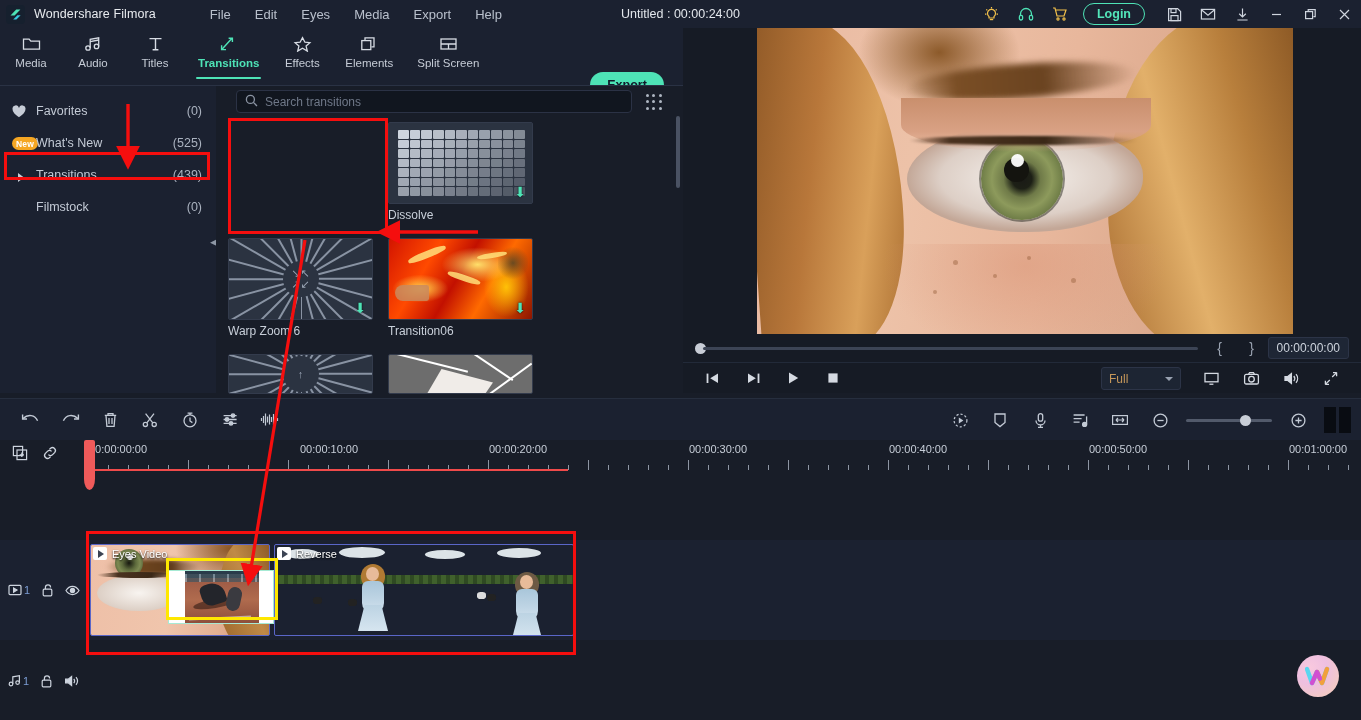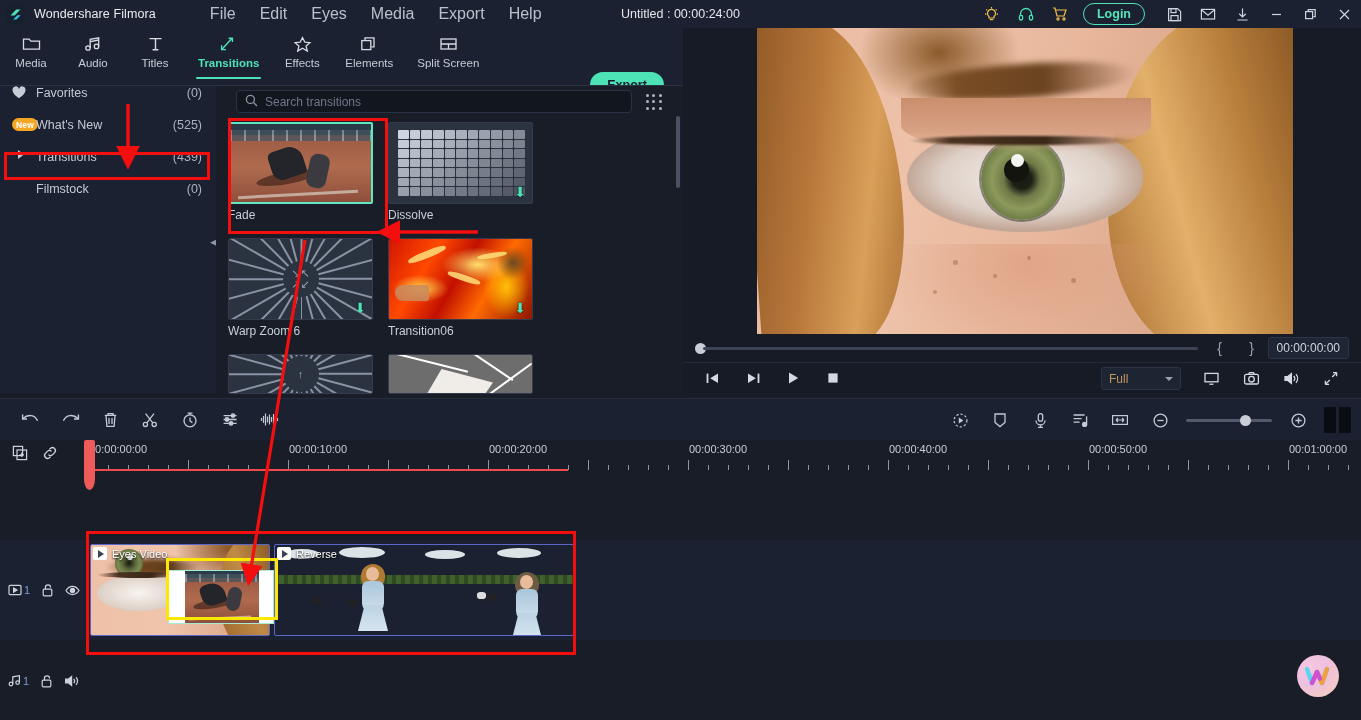--- a/index.html
+++ b/index.html
@@ -22,21 +22,21 @@
     width: 19px; height: 19px; margin-left: 6px;
     background: #16202e; border-radius: 4px;
     display: flex; align-items: center; justify-content: center;
   }
   .app-logo svg { display:block; }
   .app-title {
     margin-left: 9px; font-size: 12.5px; color: #e8ebef; letter-spacing: .1px;
   }
   .menus { display: flex; margin-left: 42px; gap: 0; }
   .menu-item {
-    font-size: 16px; color: #b9c0cc; padding: 3px 12px; cursor: default;
+    font-size: 13px; color: #b9c0cc; padding: 3px 12px; cursor: default;
   }
   .doc-title {
     position: absolute; left: 0; right: 0; text-align: center;
     font-size: 12.5px; color: #e3e7ec; pointer-events: none;
   }
   .tb-right {
     position: absolute; right: 0; top: 0; height: 28px;
     display: flex; align-items: center; gap: 0;
   }
   .tb-ico {
@@ -76,21 +76,21 @@
     background: #4ee3b6; color: #0e1b2a; font-size: 12.5px; font-weight: bold;
     display: flex; align-items: center; justify-content: center; cursor: pointer;
   }
 
   
   .sidebar {
     position: absolute; top: 85px; left: 0; width: 216px; height: 308px;
     background: #1b2130; border-top: 1px solid #2a3244;
   }
   .sb-item {
-    height: 32px; display: flex; align-items: flex-start; padding: 0 14px 0 12px;
+    height: 32px; display: flex; align-items: flex-end; padding: 0 14px 0 12px;
     font-size: 12.5px; color: #c3cad5; cursor: pointer; position: relative;
   }
   .sb-item.selected { background: #333c4f; color: #fff; }
   .sb-ic { width: 24px; display: flex; align-items: center; color: #c6ccd6; flex: none; }
   .sb-label { flex: 1; }
   .sb-count { color: #aab2bf; font-size: 12.5px; }
   .badge {
     display: inline-flex; align-items: center; justify-content: center;
     height: 13px; padding: 0 4px; border-radius: 7px;
     font-size: 8.5px; font-weight: bold; color: #fff; letter-spacing: .2px;
@@ -720,32 +720,20 @@
         <i></i>
         <i></i>
         <i></i>
         <i></i>
         <i></i>
         <i></i>
     </div>
 
     <div class="tgrid">
 
-      <div class="tcell sel" style="left:12px; top:3px;">
-        <div class="tthumb">
-          <div class="art-fade">
-            <div class="rail"></div>
-              <div class="sh"></div>
-            <div class="sk1"></div>
-              <div class="sk2"></div>
-              <div class="grnd"></div>
-          </div>
-        </div>
-        <div class="tname">Fade</div>
-      </div>
 
       <div class="tcell" style="left:172px; top:3px;">
         <div class="tthumb">
           <div class="art-dissolve">
             <div class="dots" id="dots-a">
                 <i style="opacity: 1;"></i>
                 <i style="opacity: 0.95;"></i>
                 <i style="opacity: 0.91;"></i>
                 <i style="opacity: 0.86;"></i>
                 <i style="opacity: 0.82;"></i>
@@ -1127,21 +1115,21 @@
       <span class="hico">
         <svg width="16" height="16" viewBox="0 0 16 16" fill="none" stroke="currentColor" stroke-width="1.3">
           <path d="M6.4 9.6a3 3 0 0 0 4.2 0l2.2-2.2a3 3 0 0 0-4.2-4.2L7.4 4.4"></path>
           <path d="M9.6 6.4a3 3 0 0 0-4.2 0L3.2 8.6a3 3 0 0 0 4.2 4.2l1.2-1.2"></path>
         </svg>
       </span>
     </div>
 
     <div class="ruler">
       <div class="rl-label" style="left:1px">00:00:00:00</div>
-      <div class="rl-label" style="left:201px">00:00:10:00</div>
+      <div class="rl-label" style="left:212px">00:00:10:00</div>
       <div class="rl-label" style="left:401px">00:00:20:00</div>
       <div class="rl-label" style="left:601px">00:00:30:00</div>
       <div class="rl-label" style="left:801px">00:00:40:00</div>
       <div class="rl-label" style="left:1001px">00:00:50:00</div>
       <div class="rl-label" style="left:1201px">00:01:00:00</div>
       <div id="ticks">
           <div class="tick maj" style="left: 0px;"></div>
           <div class="tick min" style="left: 20px;"></div>
           <div class="tick min" style="left: 40px;"></div>
           <div class="tick min" style="left: 60px;"></div>

